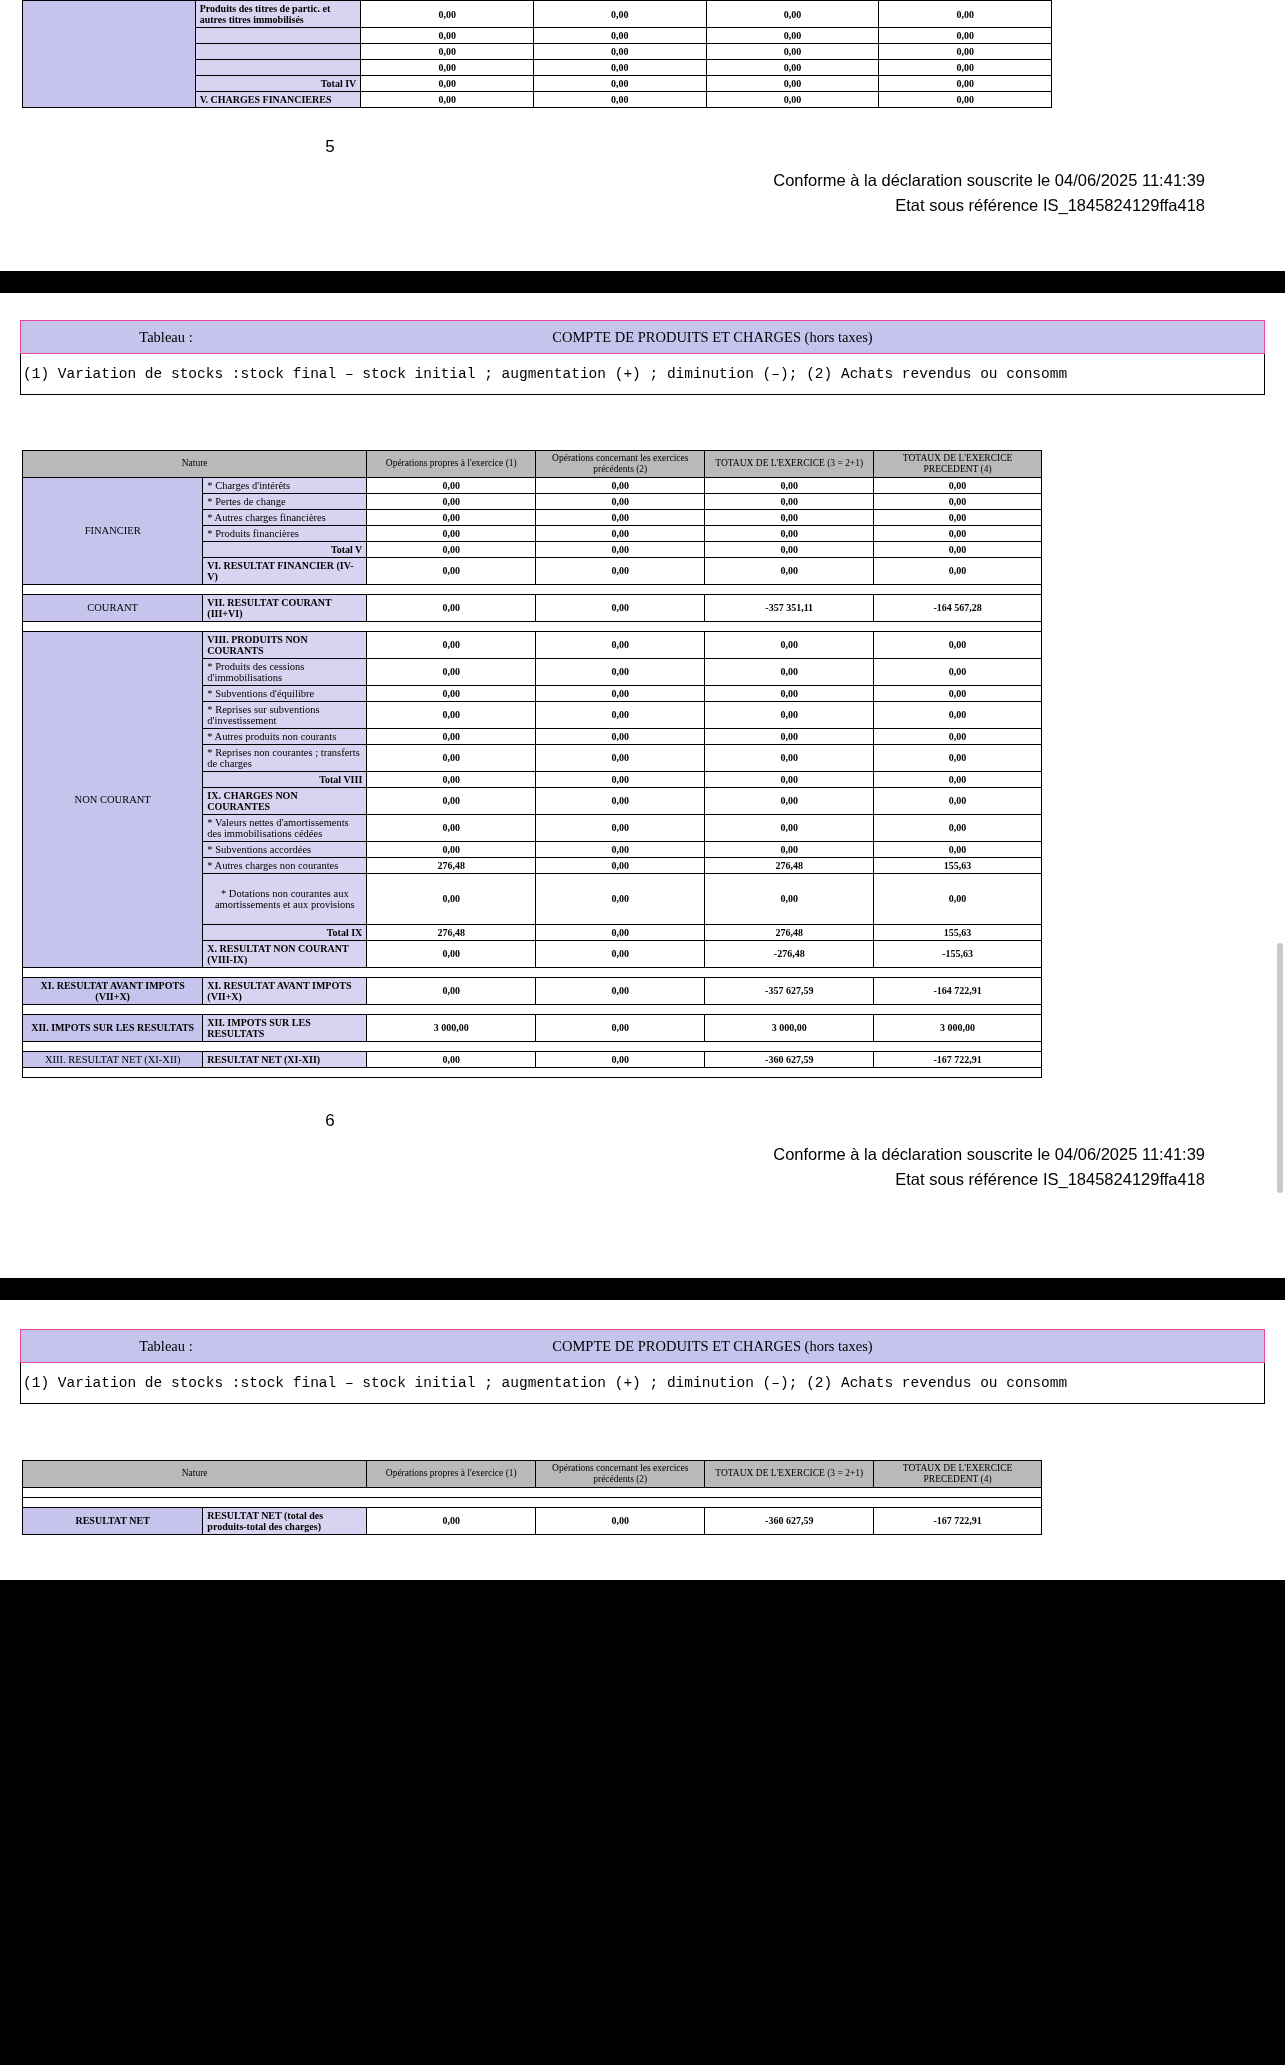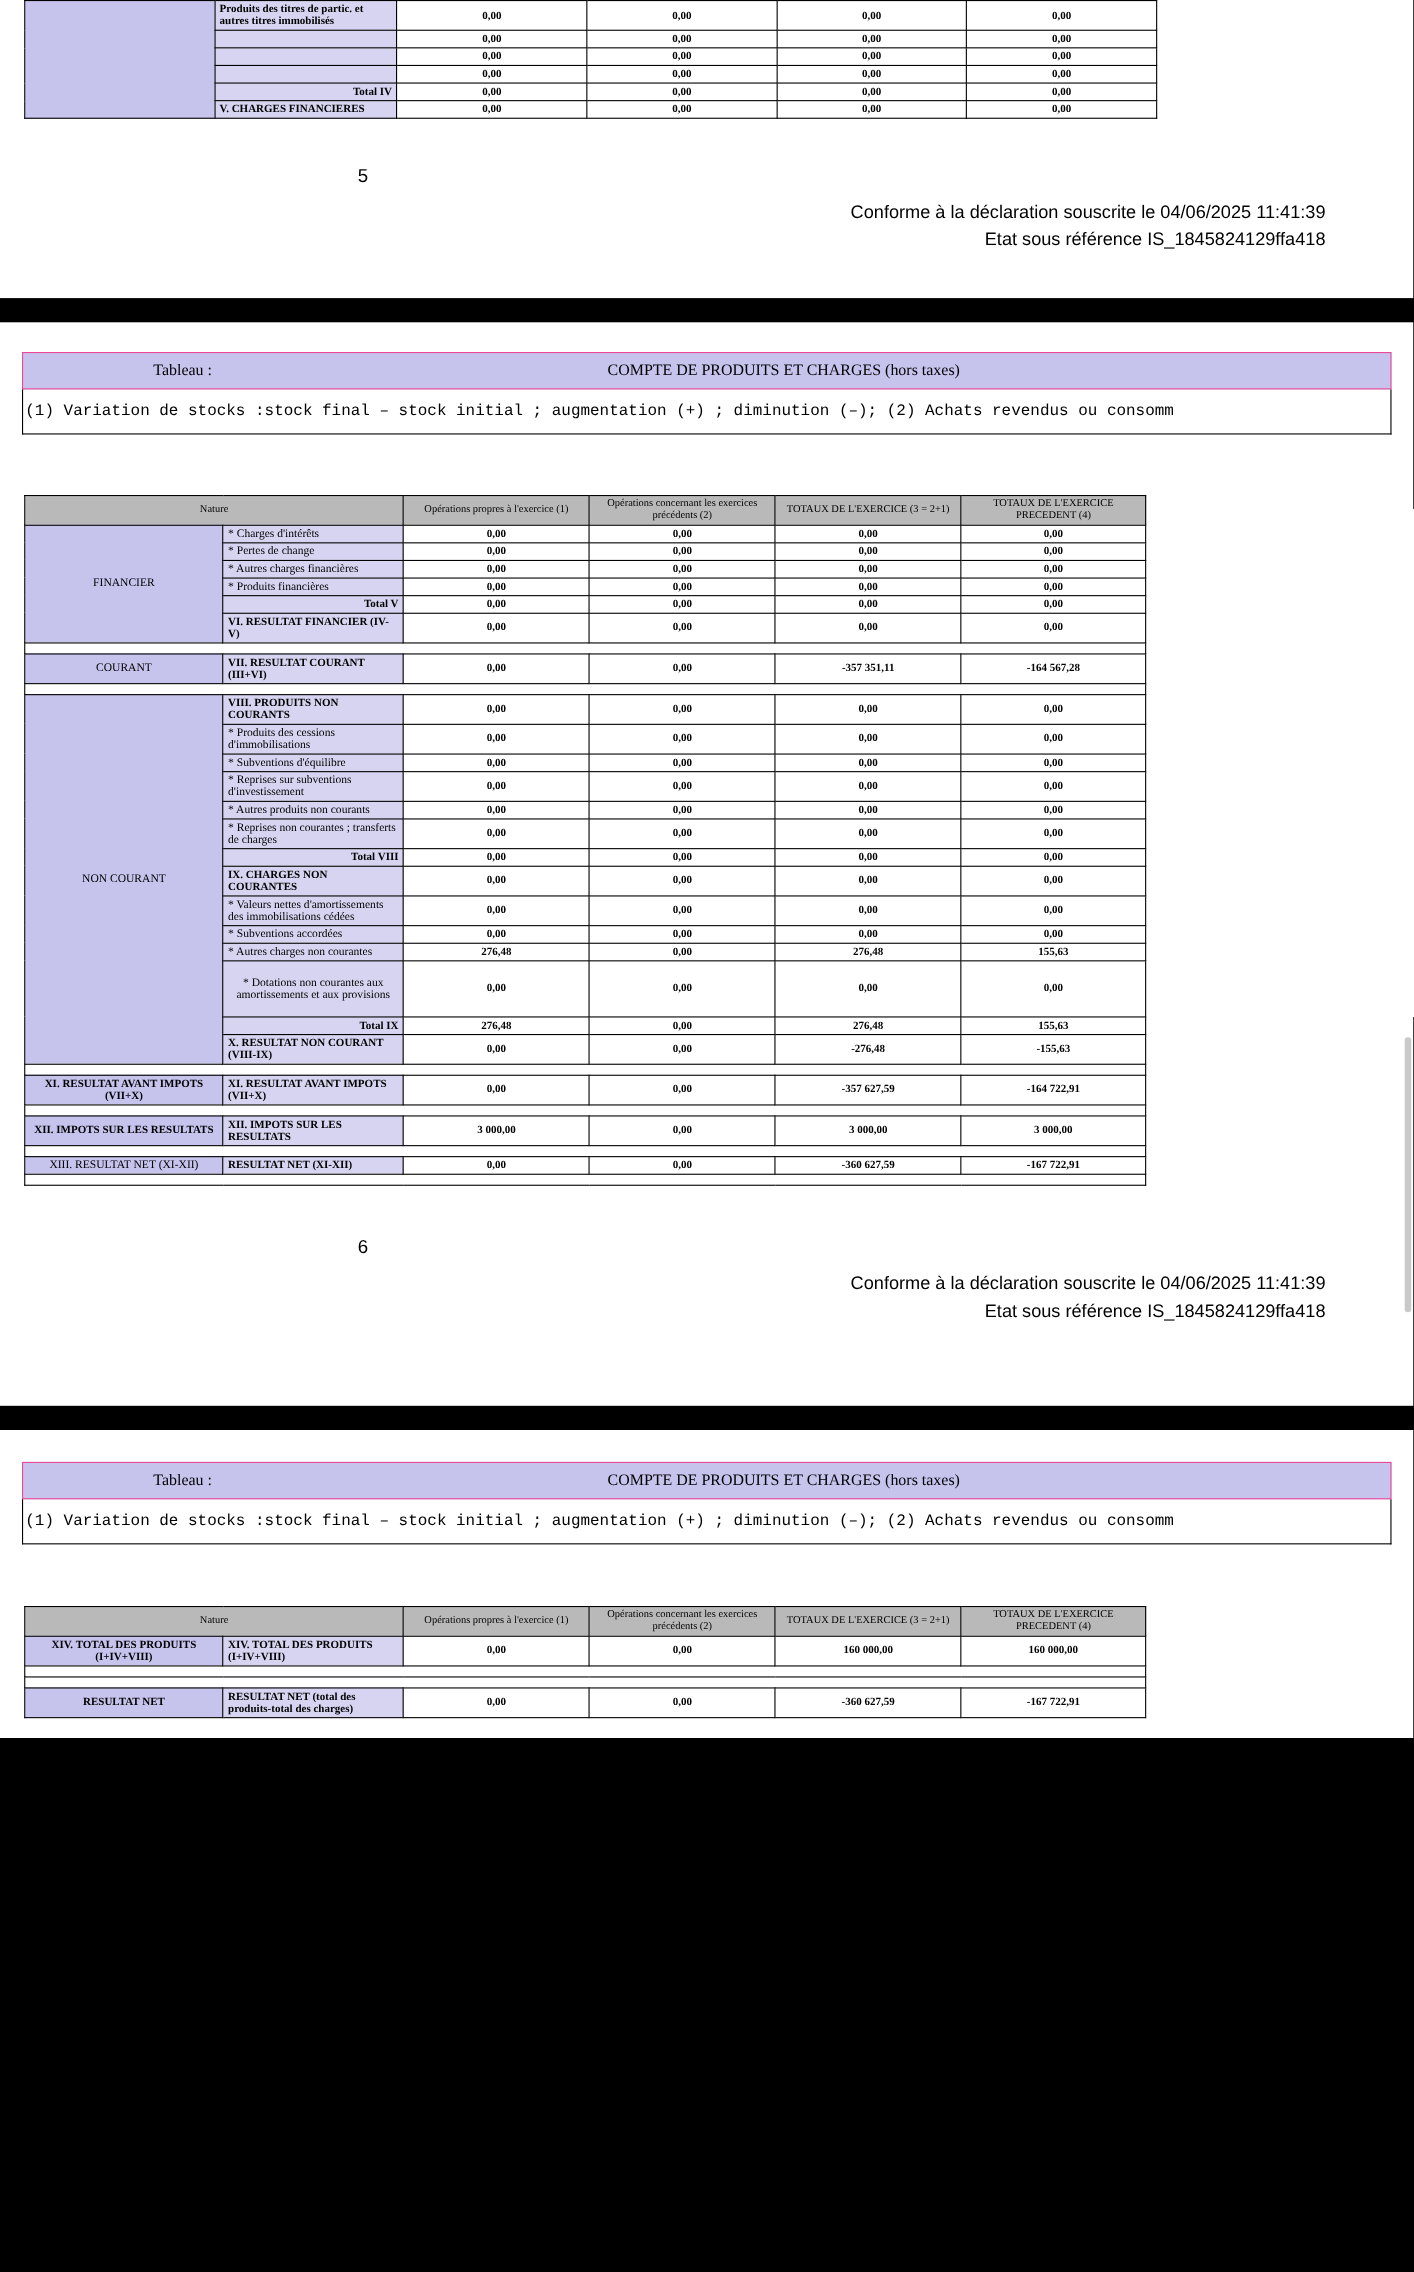--- a/index.html
+++ b/index.html
@@ -16,21 +16,21 @@
     border-radius:14px;padding:14px 26px 14px 22px;
     box-shadow:0 2px 6px rgba(0,0,0,.18);
   }
   .pageindicator .glyph{width:30px;height:30px;position:relative;display:block;}
   .pageindicator .glyph svg{display:block;}
   .pageindicator .ptext{
     font-family:"Liberation Sans",sans-serif;font-size:33px;color:#5a5a5a;letter-spacing:.5px;
   }
 
   
-  .doc{padding:16px 20px;box-sizing:border-box;}
+  .doc{padding:3px 20px;box-sizing:border-box;}
   table.fin{border-collapse:collapse;table-layout:fixed;font-family:"Liberation Serif",serif;}
   table.fin td{border:1px solid #000;padding:2px 4px;vertical-align:middle;}
   .hdrow td{background:#b9b9b9;text-align:center;font-size:9.5px;line-height:1.15;padding:5px 3px;}
   .hdrow td.nature{background:#b9b9b9;}
   .lilac{background:#c6c3ed;}
   .lilacpale{background:#d6d4f0;}
   .num{text-align:center;font-size:10px;font-weight:bold;}
   .lbl{font-size:10.5px;}
   .lbl-b{font-size:10px;font-weight:bold;}
   .ctr{text-align:center;}
@@ -392,28 +392,20 @@
             <col style="width:133px">
         </colgroup>
         <tbody>
           <tr class="hdrow">
             <td class="nature" colspan="2">Nature</td>
             <td>Opérations propres à l'exercice (1)</td>
             <td>Opérations concernant les exercices précédents (2)</td>
             <td>TOTAUX DE L'EXERCICE (3 = 2+1)</td>
             <td>TOTAUX DE L'EXERCICE PRECEDENT (4)</td>
           </tr>
-          <tr>
-            <td class="lilac ctr lbl-b">XIV. TOTAL DES PRODUITS (I+IV+VIII)</td>
-            <td class="lilacpale lbl-b">XIV. TOTAL DES PRODUITS (I+IV+VIII)</td>
-            <td class="num">0,00</td>
-            <td class="num">0,00</td>
-            <td class="num">160 000,00</td>
-            <td class="num">160 000,00</td>
-          </tr>
           <tr class="spacer">
               <td colspan="6"></td>
             </tr>
           <tr class="spacer">
               <td colspan="6"></td>
             </tr>
           <tr>
             <td class="lilac ctr lbl-b">RESULTAT NET</td>
             <td class="lilacpale lbl-b">RESULTAT NET (total des produits-total des charges)</td>
             <td class="num">0,00</td>

